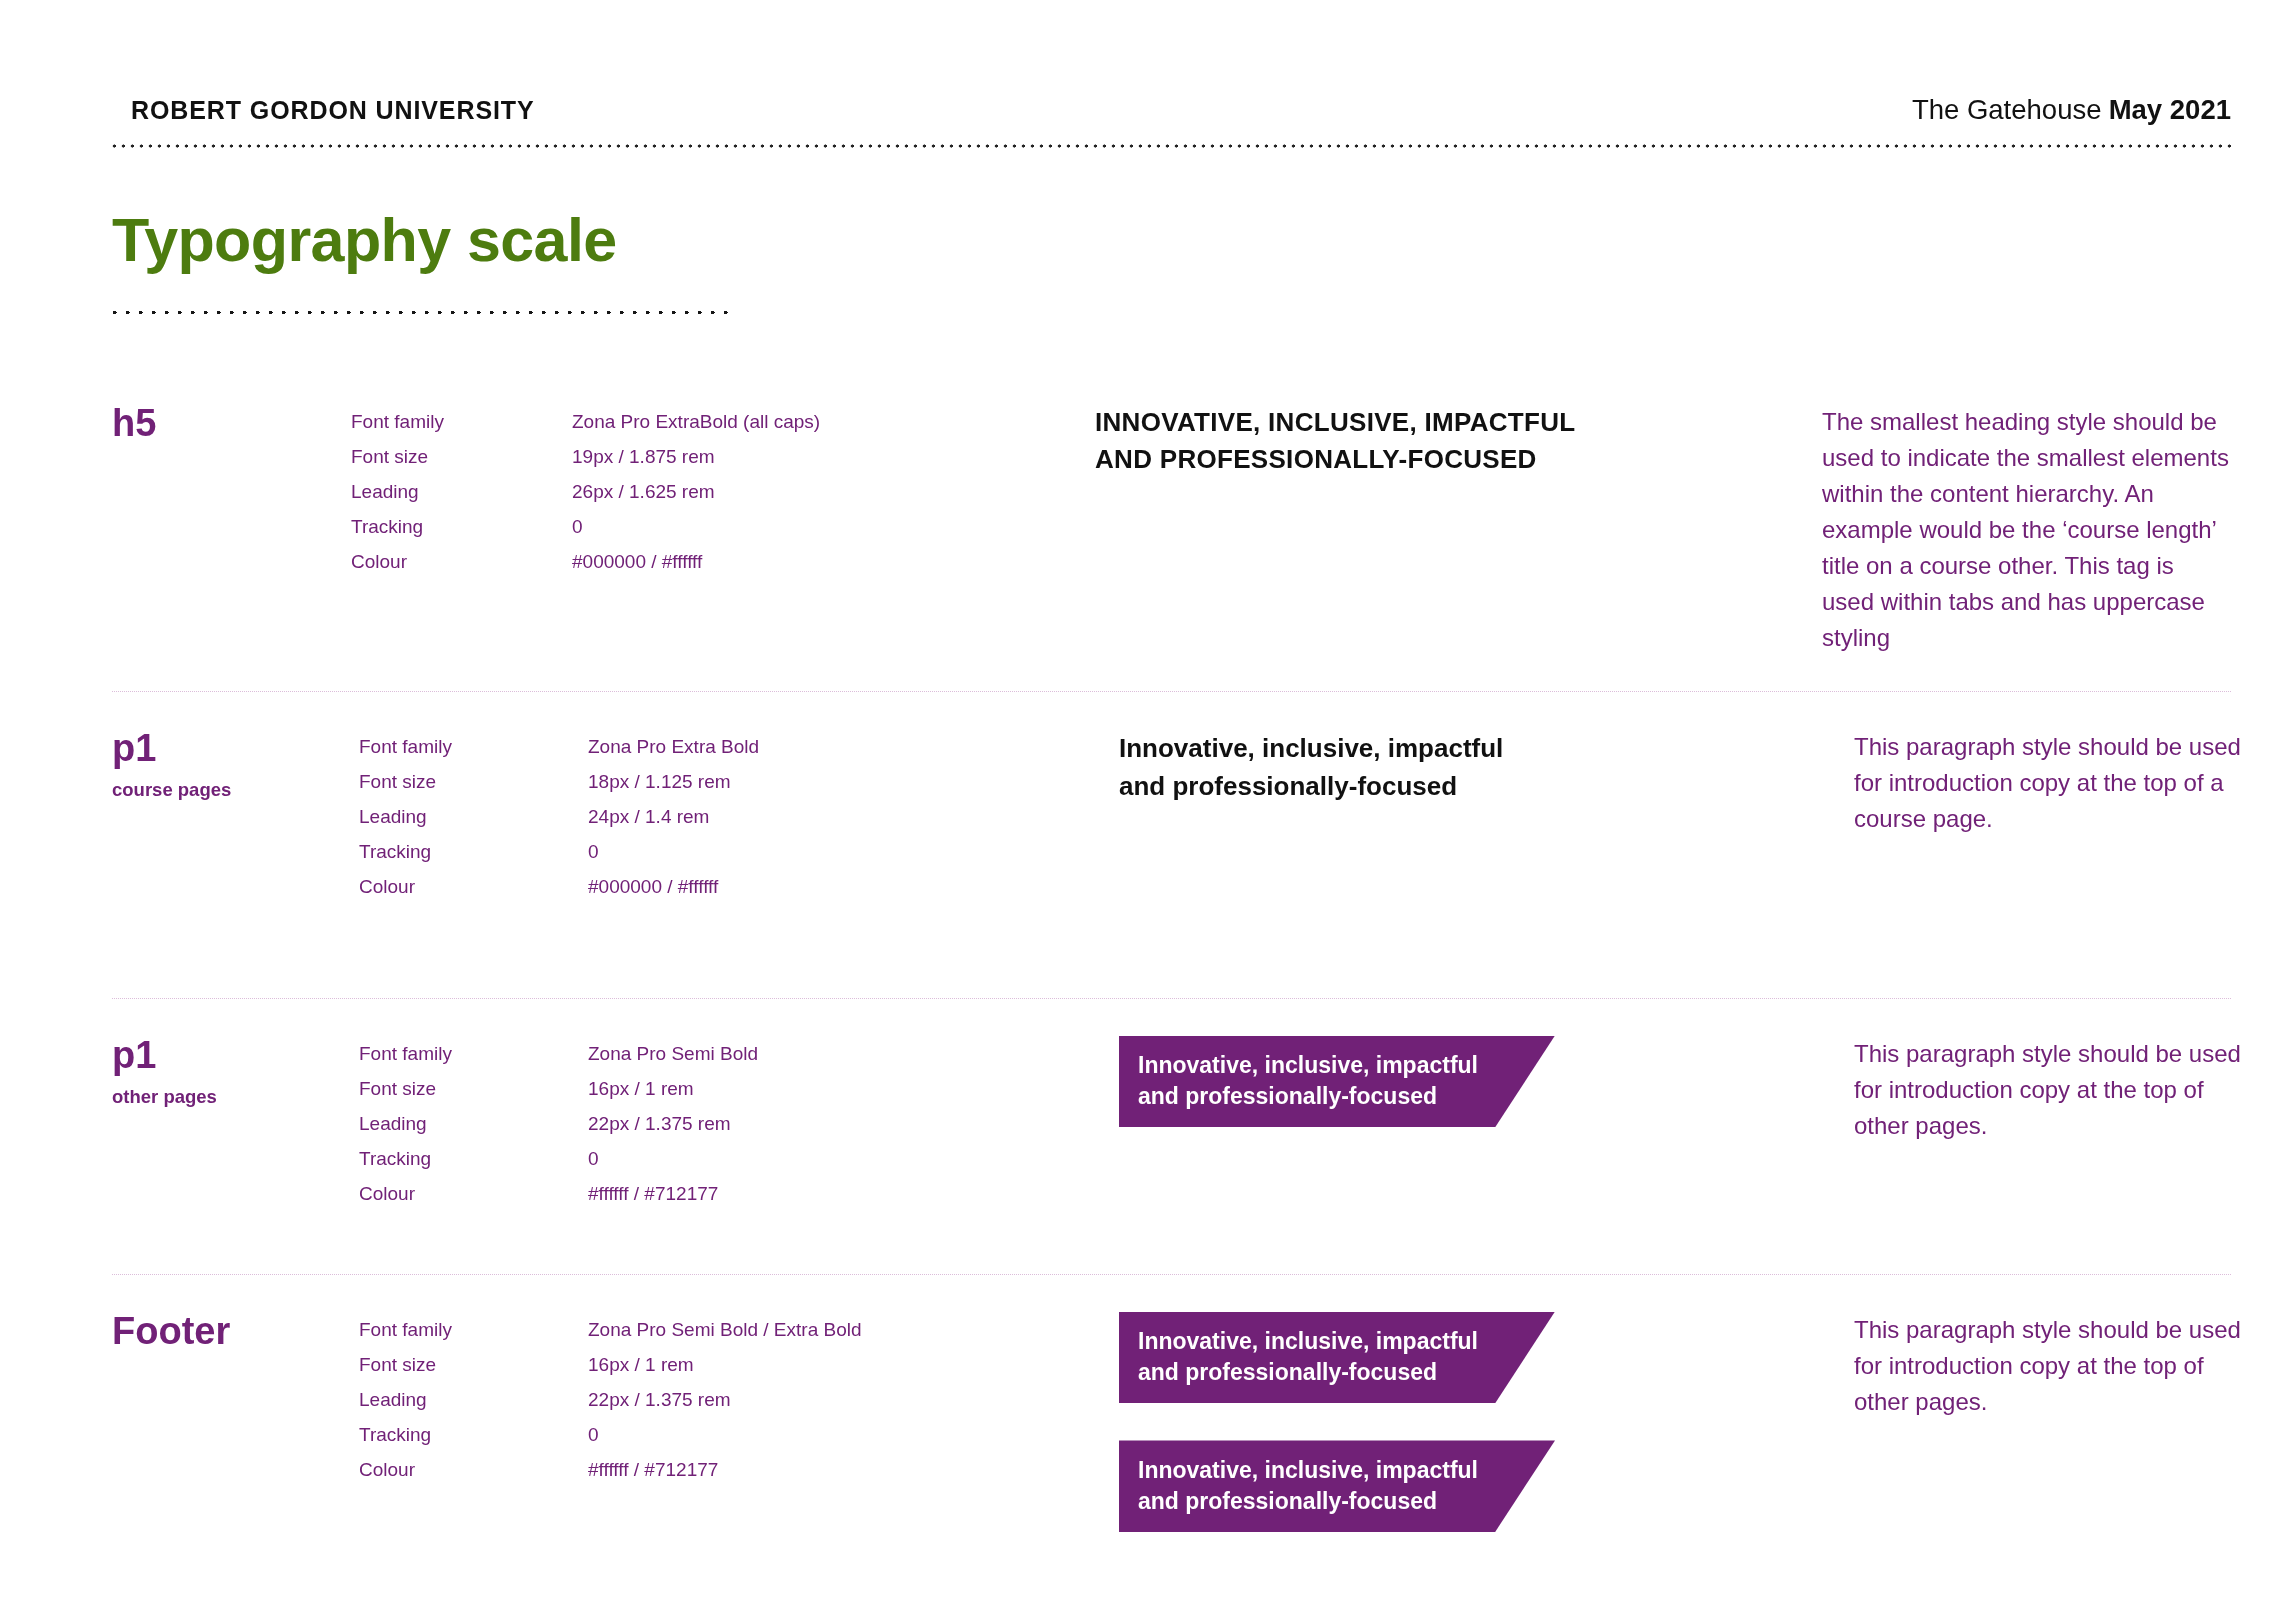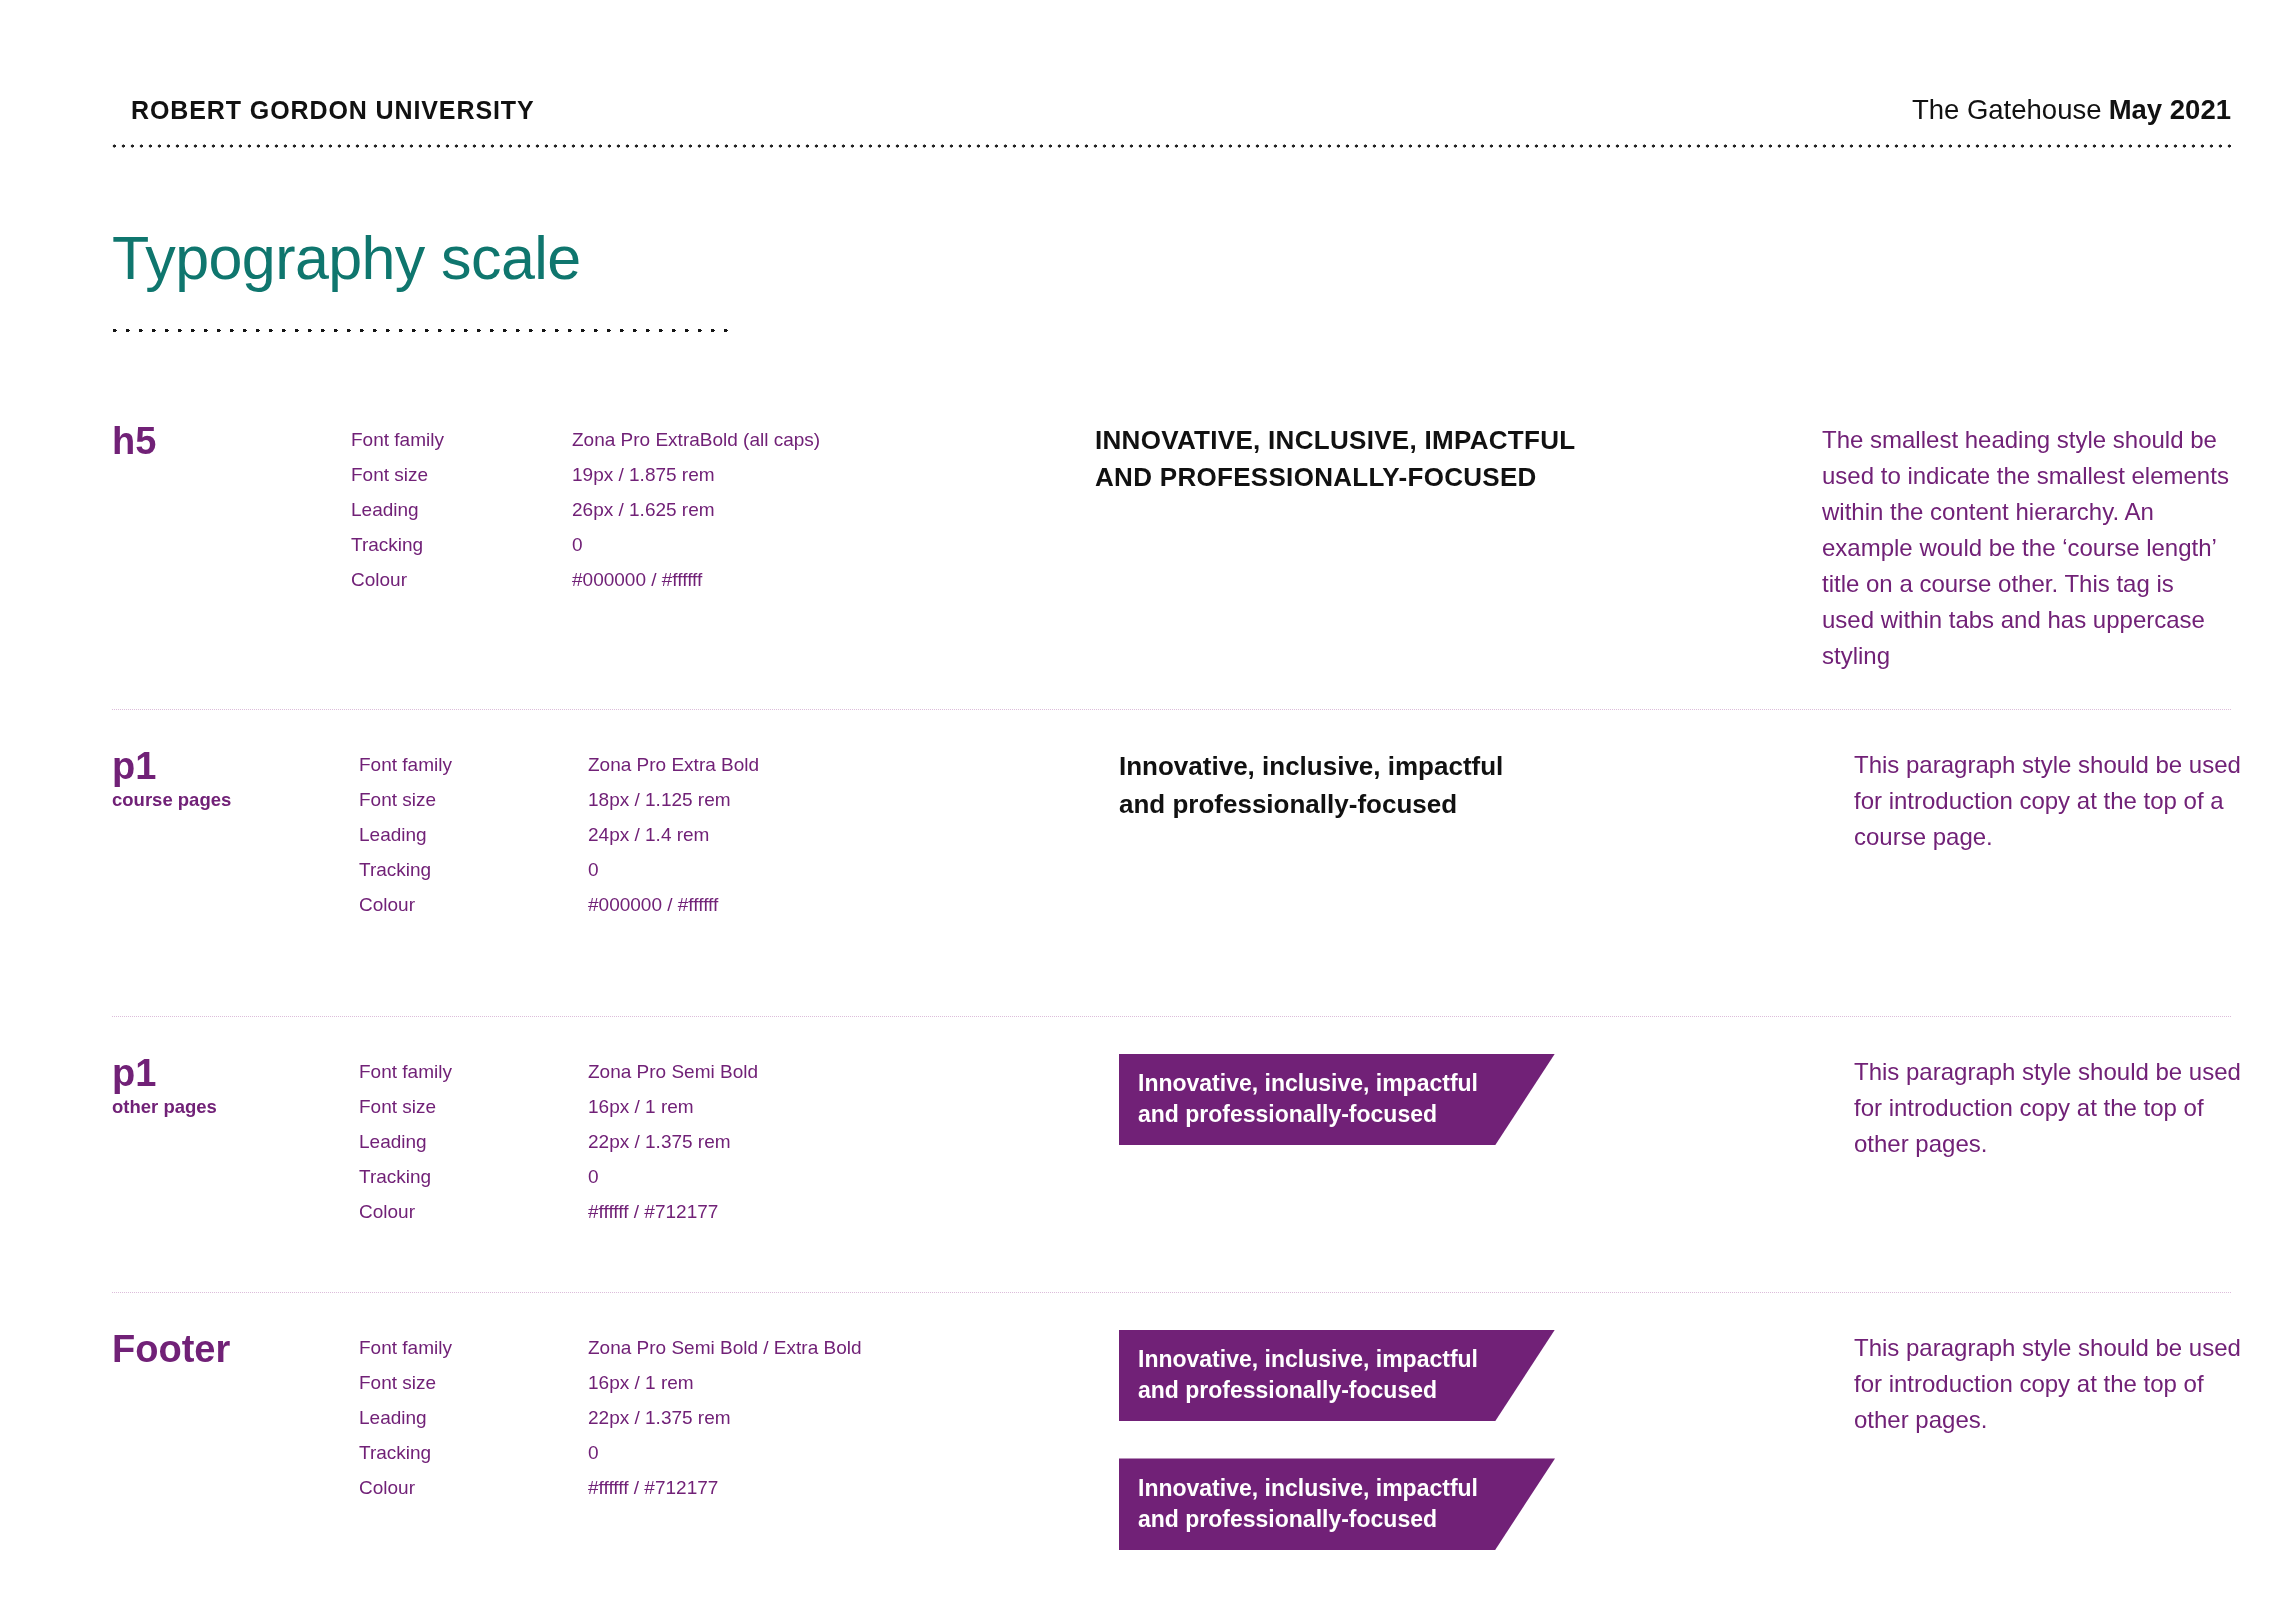--- a/index.html
+++ b/index.html
@@ -18,22 +18,22 @@
   .doc-ref { font-size:27.5px; font-weight:400; color:#111; }
   .doc-ref .date { font-weight:700; margin-left:7.2px; }
   .header-rule {
     margin-top:18px; height:4.2px;
     background-image:radial-gradient(circle 1.7px at 2.1px 2.1px, #222 92%, transparent 100%);
     background-size:9px 4.2px; background-repeat:repeat-x;
   }
 
   
   .page-title {
-    margin-top:75px; font-size:61px; font-weight:400;
-    letter-spacing:-0.6px; color:#0f766e;
+    margin-top:57px; font-size:61px; font-weight:700;
+    letter-spacing:-0.6px; color:#4d7c0f;
   }
   .title-rule {
     margin-top:35px; width:616px; height:5.4px;
     background-image:radial-gradient(circle 2px at 2.7px 2.7px, #161616 92%, transparent 100%);
     background-size:13px 5.4px; background-repeat:repeat-x;
   }
 
   
   .rows { margin-top:51px; }
   .row {
@@ -42,21 +42,21 @@
     padding:37px 0 35px;
     align-items:start;
   }
   .row + .row { border-top:1.2px dotted #dcbdda;gap:8px; }
   .row-h5        { min-height:316px; }
   .row-p1-course { min-height:307px; }
   .row-p1-other  { min-height:276px; }
   .row-footer    { min-height:323px; }
 
   .style-name { font-size:38px; font-weight:700; color:var(--purple,#712177); line-height:1.0; }
-  .style-sub  { font-size:18.5px; font-weight:700; color:var(--purple,#712177); margin-top:4px; }
+  .style-sub  { font-size:18.5px; font-weight:700; color:var(--purple,#712177); margin-top:12px; }
 
   .spec-col { display:flex; flex-direction:column; }
   .spec-label, .spec-value {
     font-size:19px; line-height:35px; font-weight:400;
     color:var(--purple,#712177); white-space:nowrap;
   }
 
   .example-caps {
     font-size:26px; font-weight:800; line-height:37px;
     letter-spacing:0.3px; color:#111;

